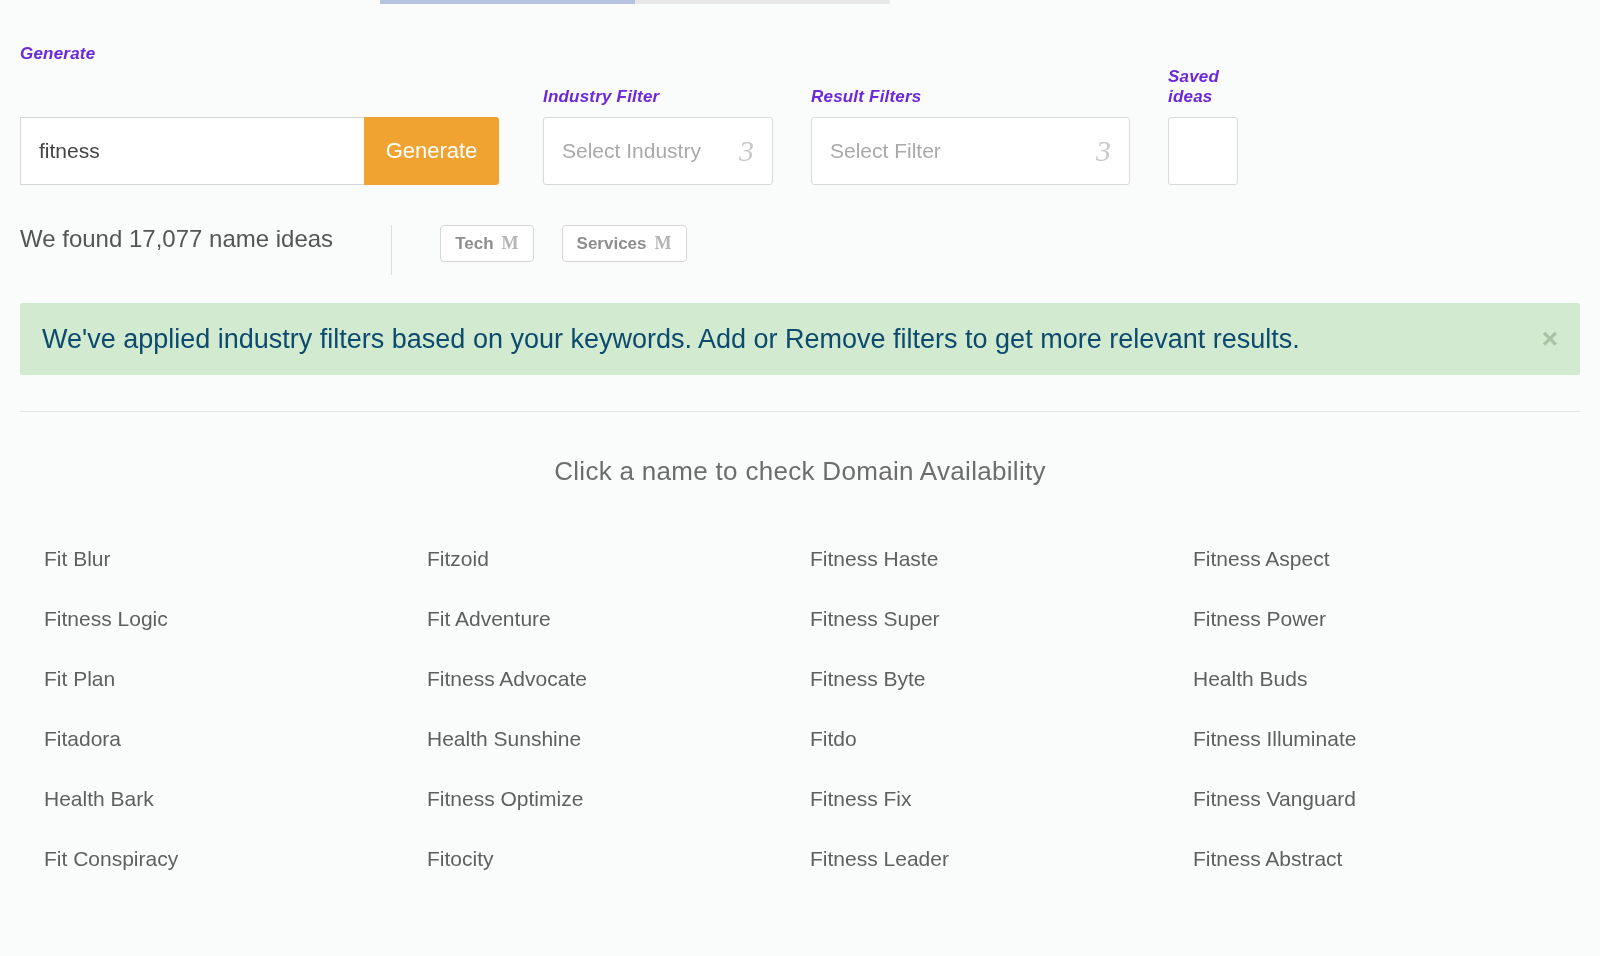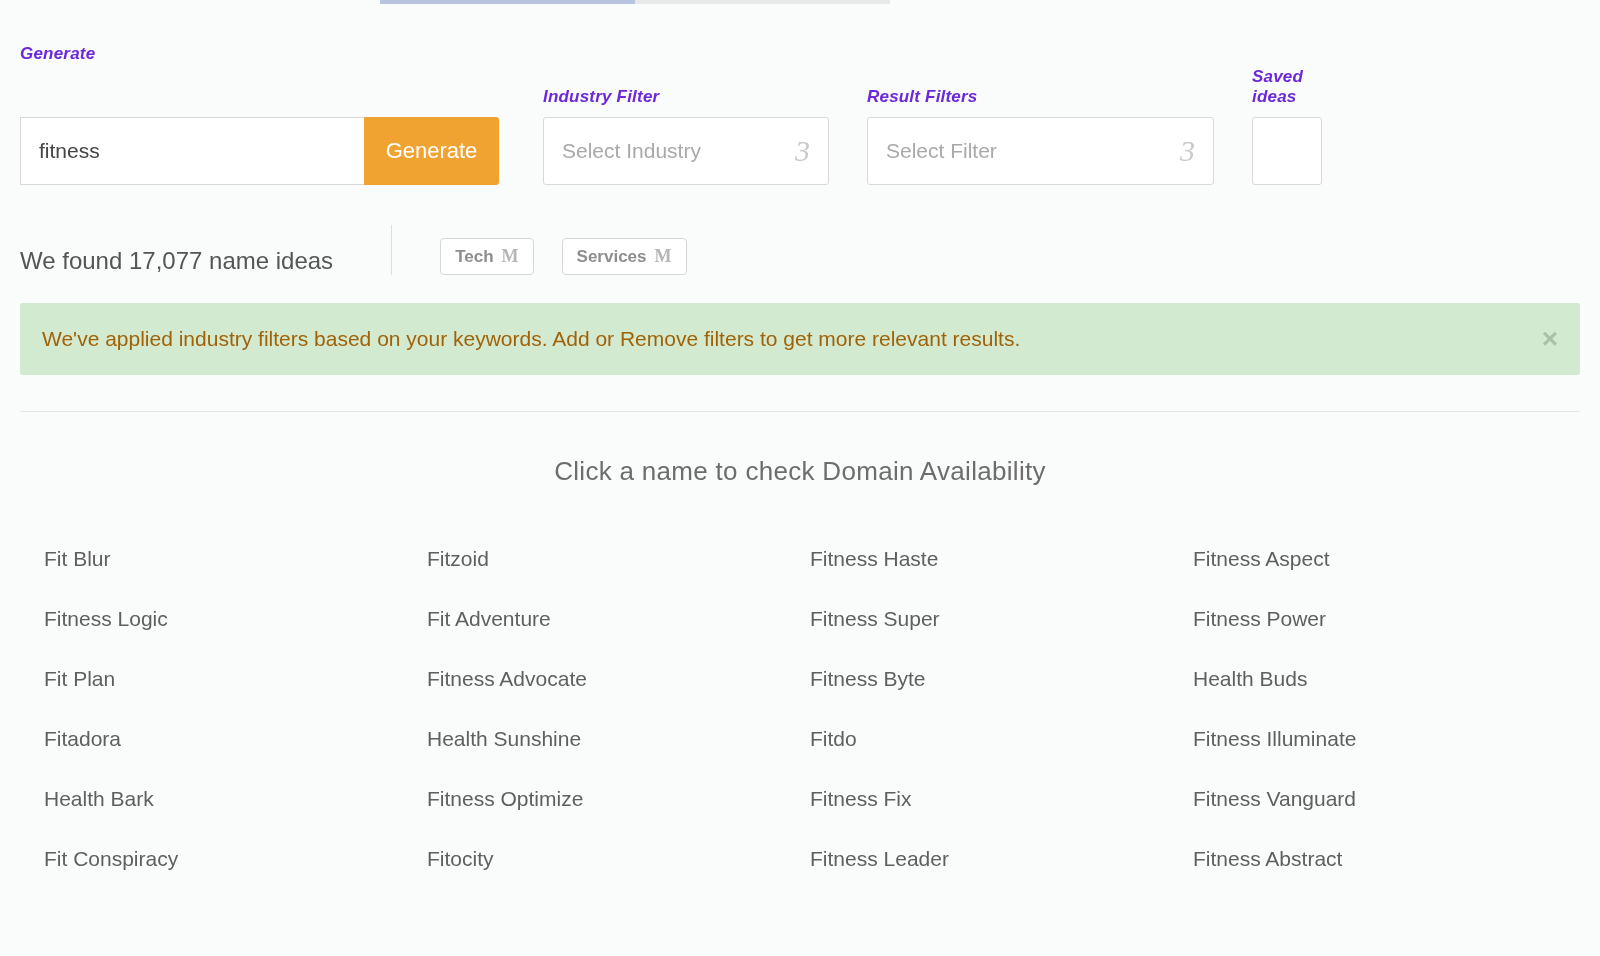--- a/index.html
+++ b/index.html
@@ -54,34 +54,34 @@
     border-radius: 3px;
   }
   .select-placeholder { font-size: 21px; color: #a9a9a9; }
   .select-caret {
     font-size: 30px;
     color: #c9c9c9;
     font-weight: 300;
     font-family: Georgia, serif;
     font-style: italic;
   }
-  .ind-group { width: 286px; margin-right: 38px; }
-  .res-group { width: 347px; margin-right: 38px; }
+  .ind-group { width: 230px; margin-right: 38px; }
+  .res-group { width: 319px; margin-right: 38px; }
   .saved-group { width: 70px; }
   .saved-box {
     height: 68px;
     width: 70px;
     border: 1px solid #d9d9d9;
     background: #fff;
     border-radius: 3px;
   }
 
   .found-row {
     display: flex;
-    align-items: flex-end;
+    align-items: flex-start;
     margin-top: 40px;
   }
   .found-text { font-size: 24px; color: #555; font-weight: 400; }
   .vdiv { width: 1px; height: 50px; background: #dedede; margin: 0 48px 0 58px; }
   .chip {
     border: 1px solid #d6d6d6;
     background: #fff;
     border-radius: 4px;
     padding: 7px 14px;
     font-size: 17px;
@@ -97,21 +97,21 @@
 
   .alert {
     margin-top: 28px;
     background: #d2ead0;
     border-radius: 2px;
     padding: 20px 22px;
     display: flex;
     align-items: center;
     justify-content: space-between;
   }
-  .alert-text { color: #a16207; font-size: 21px; }
+  .alert-text { color: #0c4a6e; font-size: 27px; }
   .alert-x { color: #a7c2a5; font-size: 28px; font-weight: bold; cursor: pointer; user-select: none; }
 
   .hr { border: none; border-top: 1px solid #e4e4e4; margin: 36px 0 44px; }
 
   .cta { text-align: center; }
   .cta-title { color: #6d6d6d; font-size: 26px; letter-spacing: 0.3px; margin-bottom: 14px; }
   .cta-link { color: #2b78c6; font-size: 19px; text-decoration: none; cursor: pointer; }
 
   .names-grid {
     margin-top: 60px;

